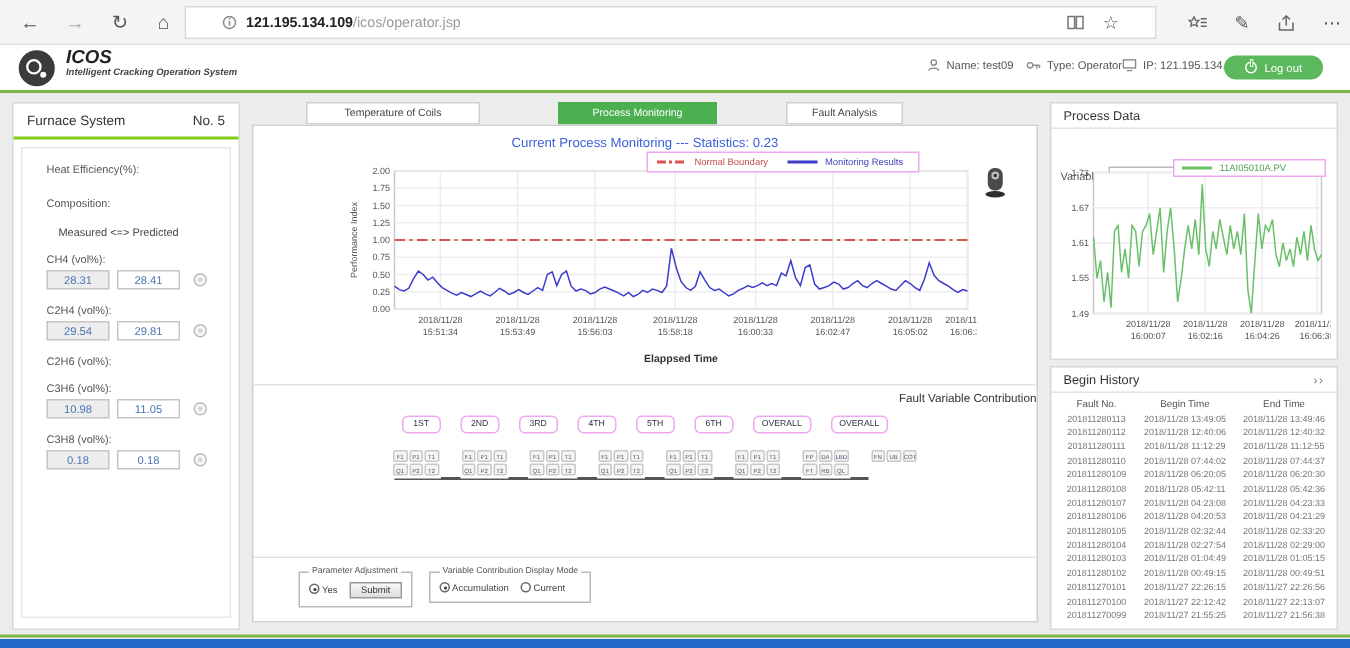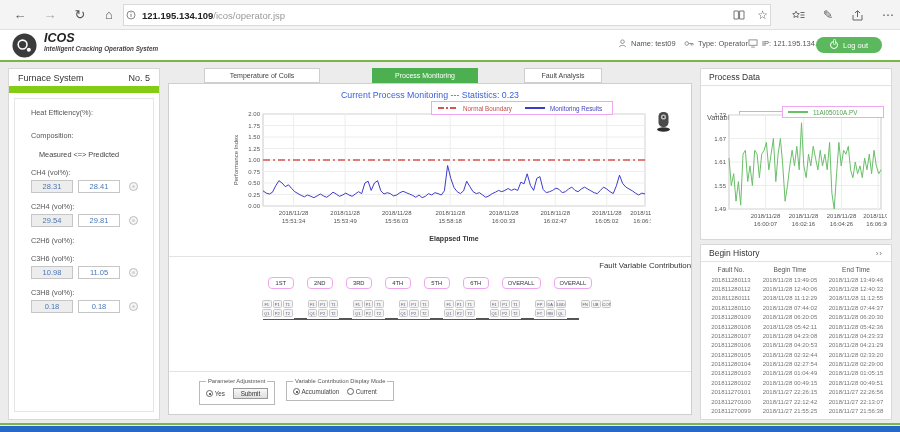--- a/index.html
+++ b/index.html
@@ -3,21 +3,21 @@
 <meta charset="utf-8">
 <style>
   *{margin:0;padding:0;box-sizing:border-box;font-family:"Liberation Sans",sans-serif;}
   html,body{width:900px;height:432px;overflow:hidden;background:#ececec;}
   #stage{position:relative;width:900px;height:432px;}
 
   
   .chrome{position:absolute;left:0;top:0;width:900px;height:30px;background:#f4f4f4;border-bottom:1px solid #e0e0e0;}
   .nav-btn{position:absolute;top:3px;width:24px;height:24px;text-align:center;line-height:24px;font-size:13px;color:#555;cursor:pointer;}
   .nav-fwd{color:#a8a8a8;}
-  .urlbar{position:absolute;left:123px;top:4px;width:648px;height:22px;background:#fff;border:1px solid #d9d9d9;display:flex;align-items:center;padding:0 2px;}
+  .urlbar{position:absolute;left:123px;top:4px;width:648px;height:22px;background:#fff;border:1px solid #d9d9d9;display:flex;align-items:center;padding:0 24px;}
   .urlbar .host{font-weight:bold;color:#222;font-size:9.5px;margin-left:6px;}
   .urlbar .path{color:#999;font-size:9.5px;}
   .bar-icons{margin-left:auto;display:flex;align-items:center;gap:12px;color:#666;}
   .chrome-right{position:absolute;right:6px;top:3px;display:flex;align-items:center;gap:18px;color:#555;height:24px;}
   .glyph{font-size:12px;line-height:1;color:#555;}
 
   
   .appheader{position:absolute;left:0;top:30px;width:900px;height:32px;background:#fff;border-bottom:2px solid #7ab648;}
   .logo{position:absolute;left:12px;top:3px;width:25px;height:25px;}
   .logo-text{position:absolute;left:44px;top:2px;font-style:italic;}
@@ -25,21 +25,21 @@
   .logo-text .t2{font-size:6.3px;font-weight:bold;color:#444;}
   .hdr-item{position:absolute;top:9px;display:flex;align-items:center;gap:4px;font-size:7.5px;color:#555;}
   .logout{position:absolute;right:18px;top:7px;width:66px;height:16px;background:#5cb85c;border-radius:9px;color:#fff;font-size:7.5px;display:flex;align-items:center;justify-content:center;gap:5px;cursor:pointer;border:none;}
   .pwr{width:8px;height:8px;border:1px solid #fff;border-radius:50%;position:relative;display:inline-block;}
   .pwr::after{content:"";position:absolute;left:2.7px;top:-2.5px;width:1.2px;height:4.5px;background:#5cb85c;box-shadow:0 0 0 .6px #fff;}
 
   
   .panel{position:absolute;background:#fff;border:1px solid #d8d8d8;}
   
   .lp{left:8px;top:68px;width:152px;height:352px;}
-  .lp-header{height:24px;border-bottom:7px solid #84cc16;display:flex;align-items:center;justify-content:space-between;padding:0 9px;font-size:9px;color:#333;}
+  .lp-header{height:24px;border-bottom:2px solid #84cc16;display:flex;align-items:center;justify-content:space-between;padding:0 9px;font-size:9px;color:#333;}
   .lp-inner{margin:5px;border:1px solid #e6e6e6;height:314px;padding:9px 14px;}
   .f-label{font-size:7.3px;color:#555;margin:9px 0 3px 2px;}
   .f-label.first{margin-top:0;}
   .vbox{width:42px;height:13px;border:1px solid #c6c6c6;font-size:7.5px;color:#4a77b4;text-align:center;background:#fff;}
   .vbox.ro{background:#ededed;}
   .vbox.wide{width:62px;}
   .circle-ic{width:9px;height:9px;border:1px solid #bbb;background:#f6f6f6;border-radius:50%;display:inline-block;position:relative;margin-left:4px;cursor:pointer;}
   .circle-ic::after{content:"";position:absolute;inset:2px;border-radius:50%;background:#d4d4d4;}
   .comp-row{display:flex;align-items:center;gap:5px;margin-left:2px;}
   .mp-label{font-size:7.3px;color:#444;margin:10px 0 0 10px;}

